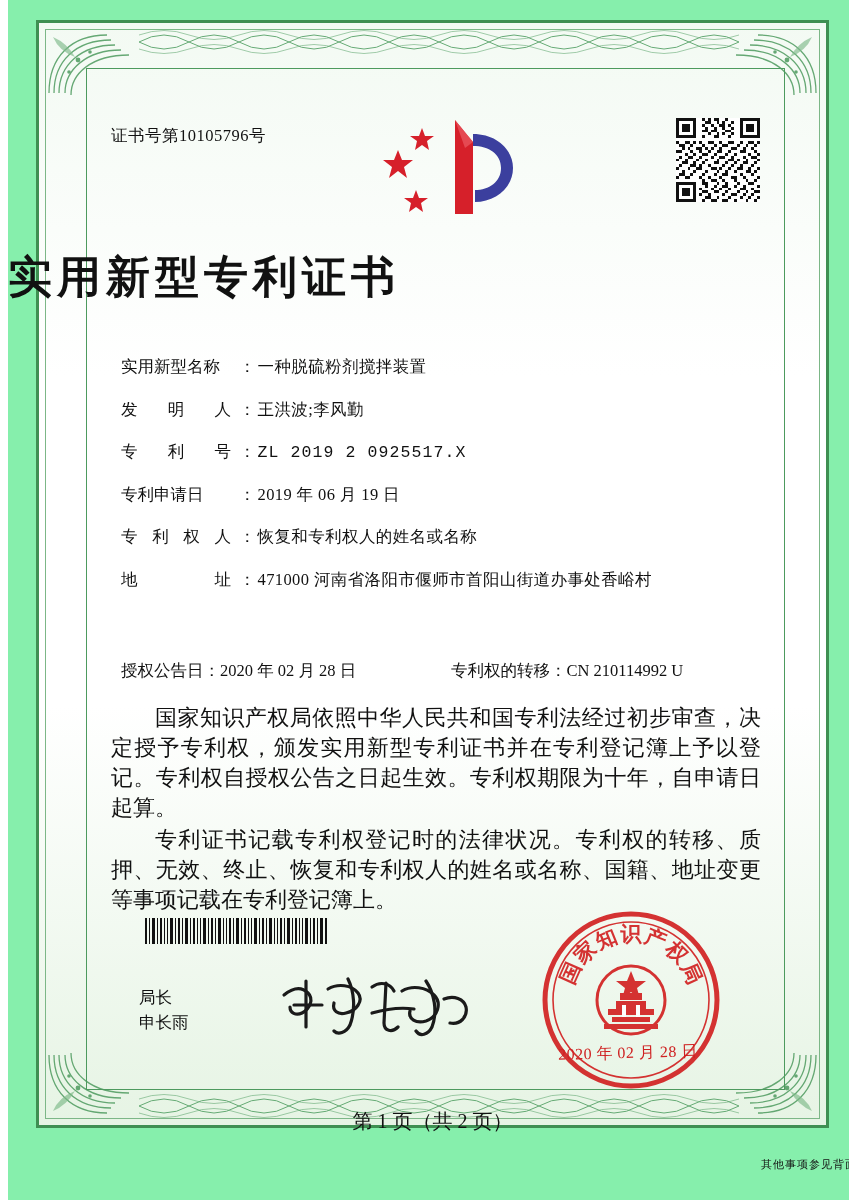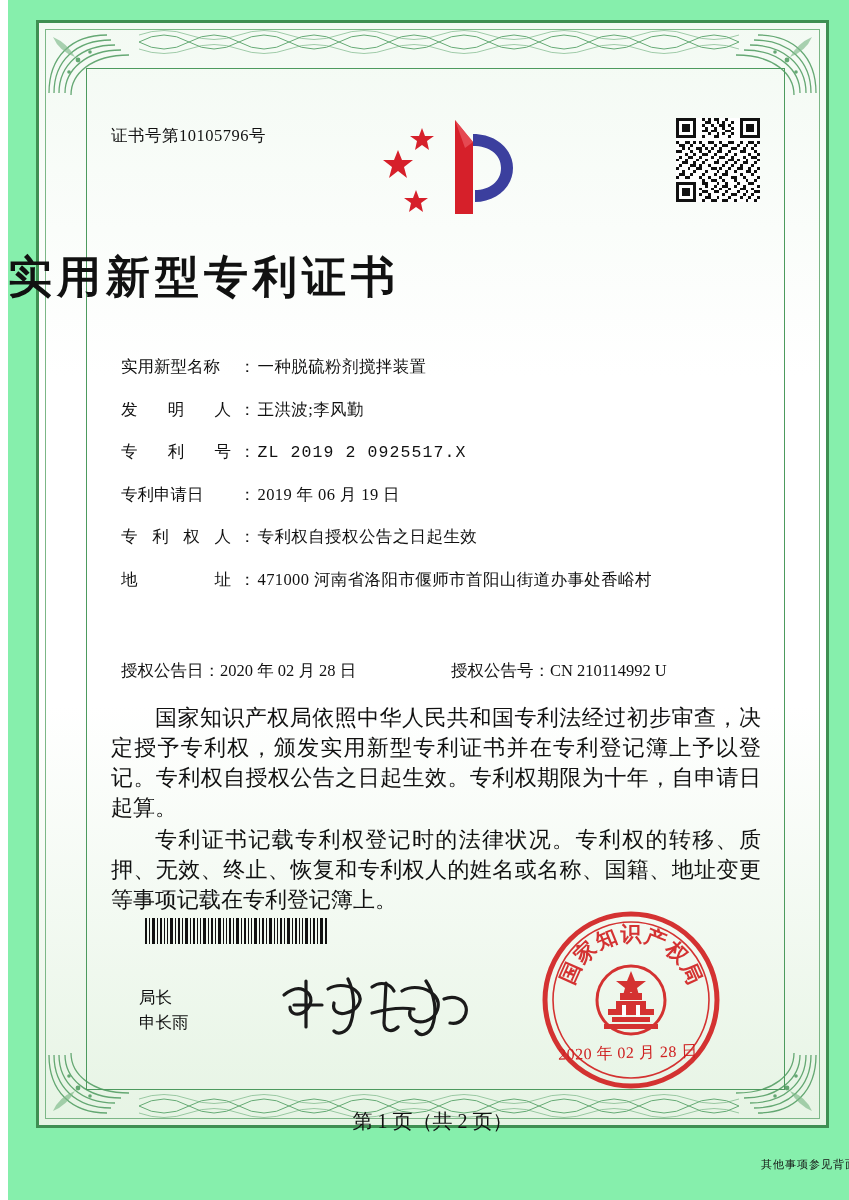--- a/index.html
+++ b/index.html
@@ -570,36 +570,36 @@
 
     <div class="field-row">
       <span class="field-label">专利申请日</span>
       <span class="field-colon">：</span>
       <span class="field-value">2019 年 06 月 19 日</span>
     </div>
 
     <div class="field-row">
       <span class="field-label spread">专利权人</span>
       <span class="field-colon">：</span>
-      <span class="field-value">专利权自授权公告之日起生效</span>
+      <span class="field-value">恢复和专利权人的姓名或名称</span>
     </div>
 
     <div class="field-row">
       <span class="field-label spread">地址</span>
       <span class="field-colon">：</span>
       <span class="field-value">471000 河南省洛阳市偃师市首阳山街道办事处香峪村</span>
     </div>
   </div>
 
   <div id="grant-row">
     <span class="gr-left nowrap">
       <span>授权公告日</span>：<span>2020 年 02 月 28 日</span>
     </span>
     <span class="gr-right nowrap">
-      <span>授权公告号</span>：<span>CN 210114992 U</span>
+      <span>专利权的转移</span>：<span>CN 210114992 U</span>
     </span>
   </div>
 
   <div id="body-text">
     <p>国家知识产权局依照中华人民共和国专利法经过初步审查，决定授予专利权，颁发实用新型专利证书并在专利登记簿上予以登记。专利权自授权公告之日起生效。专利权期限为十年，自申请日起算。</p>
     <p>专利证书记载专利权登记时的法律状况。专利权的转移、质押、无效、终止、恢复和专利权人的姓名或名称、国籍、地址变更等事项记载在专利登记簿上。</p>
   </div>
 
   <svg id="barcode" viewBox="0 0 184 26" preserveAspectRatio="none" shape-rendering="crispEdges">
     <rect width="184" height="26" fill="transparent"></rect>

